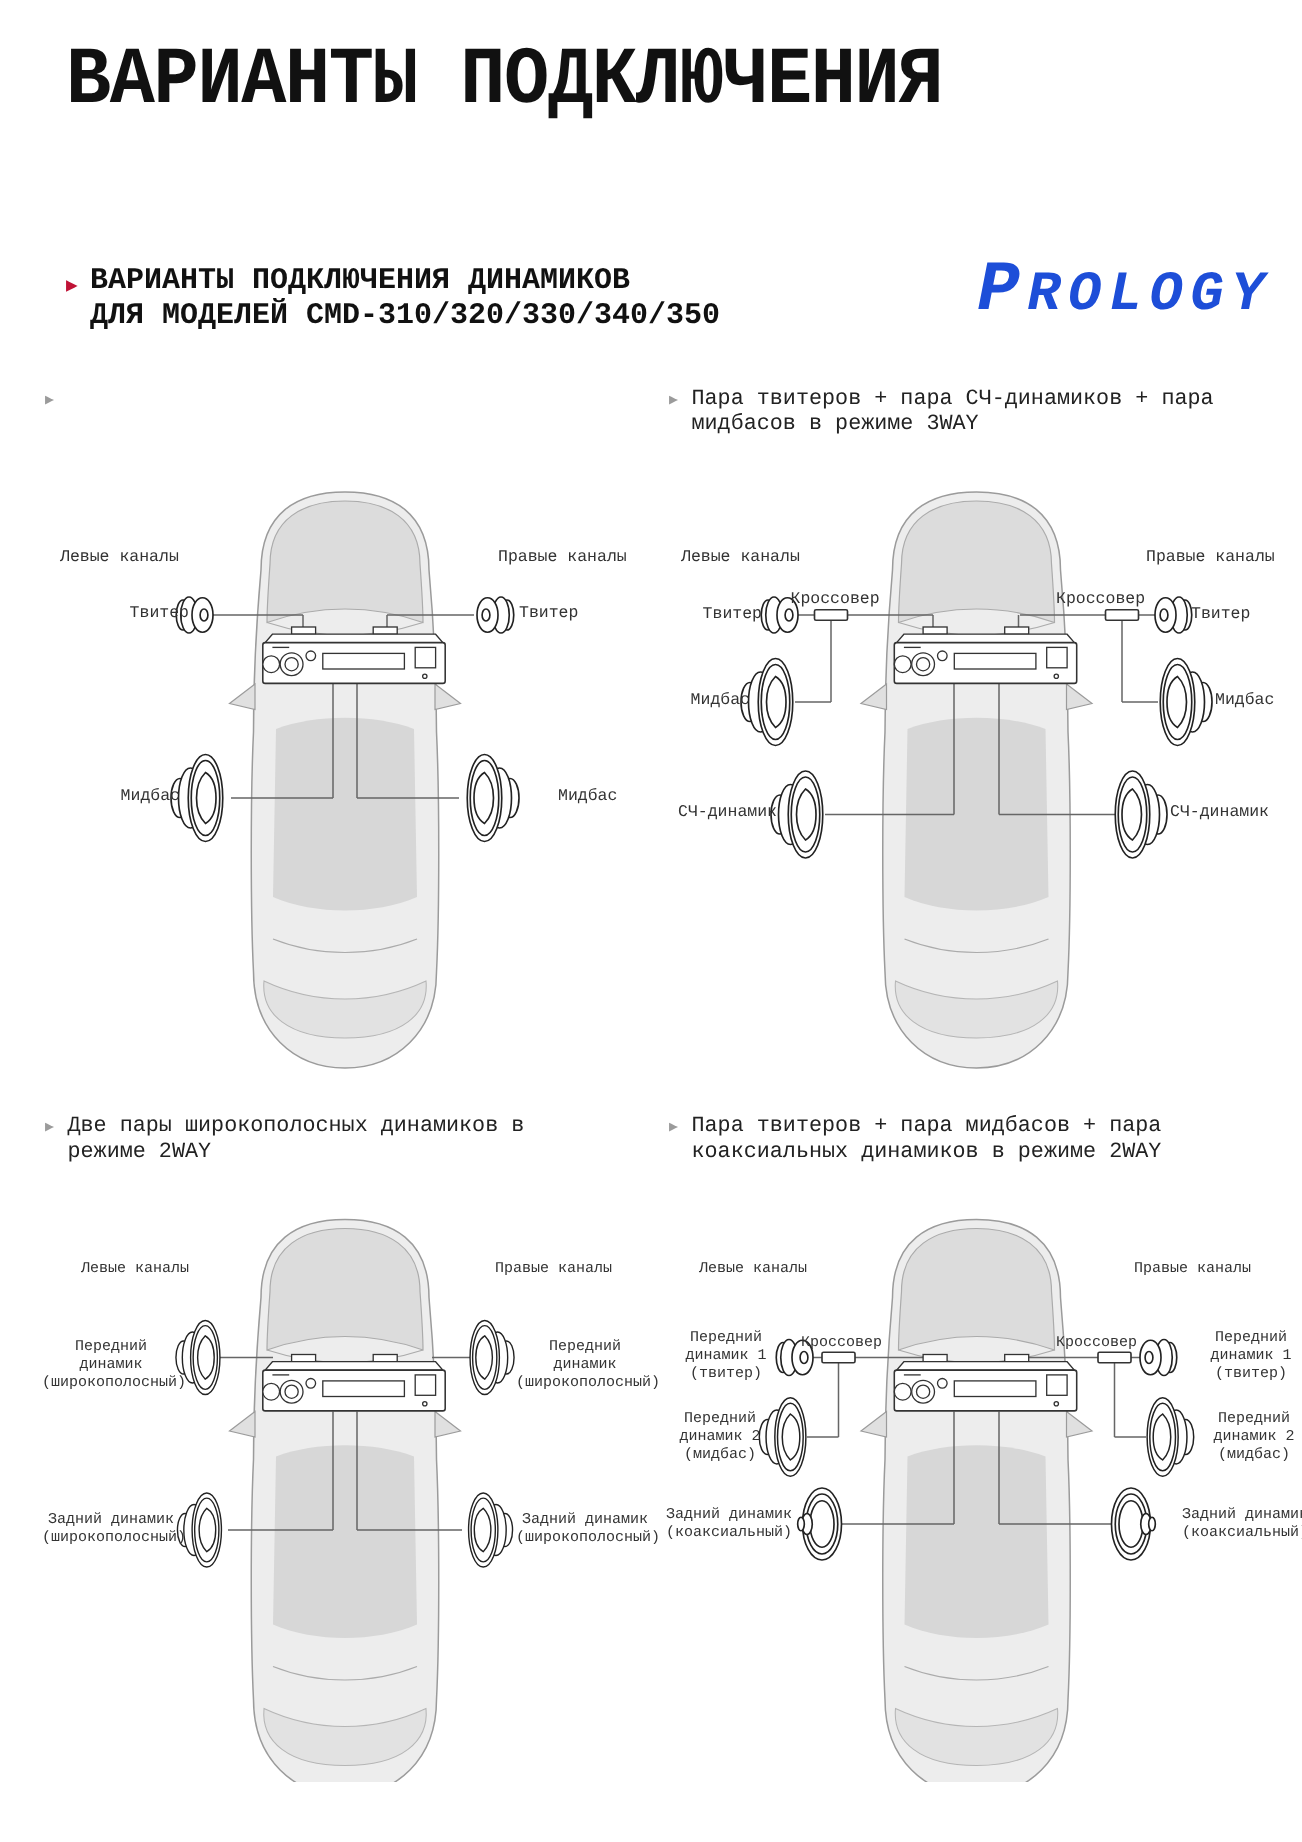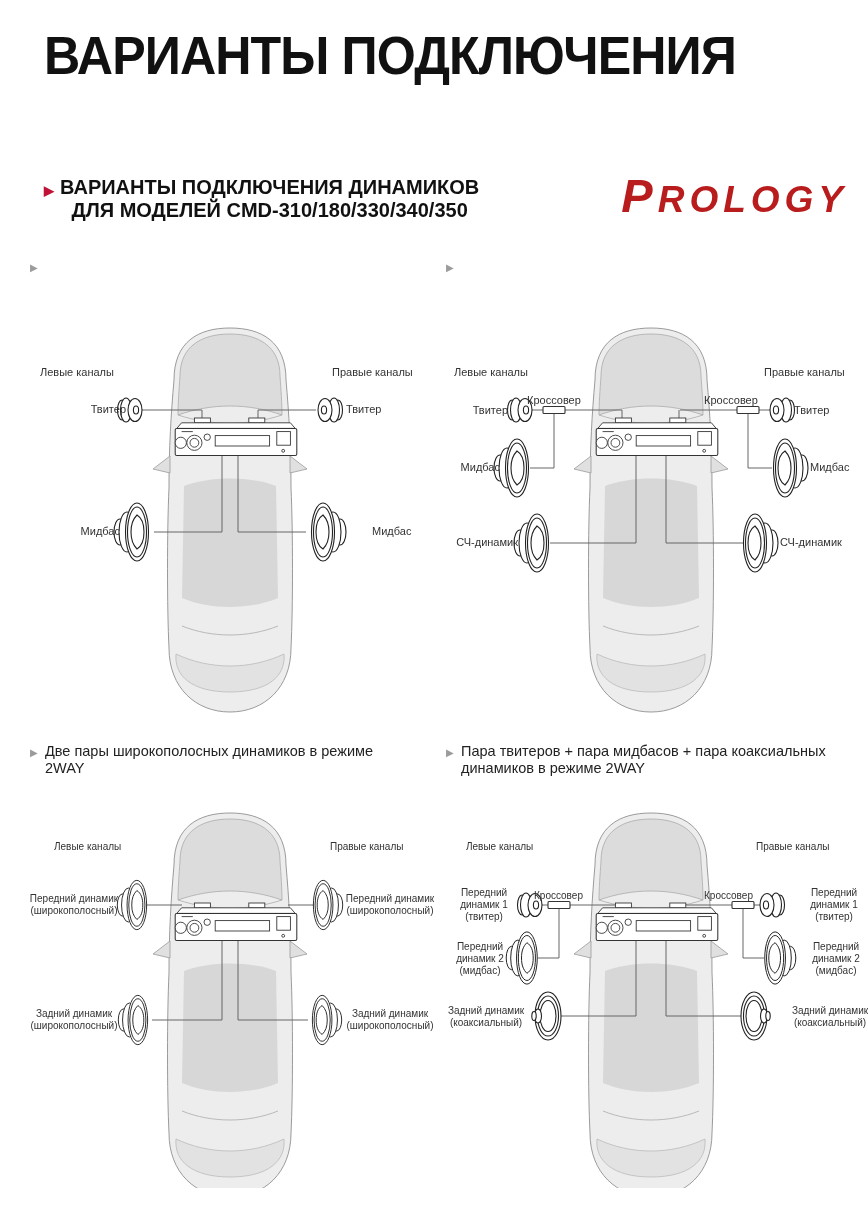--- a/index.html
+++ b/index.html
@@ -1,31 +1,31 @@
 <!DOCTYPE html>
 <html><head>
 <meta charset="utf-8">
 <style>
   html,body{margin:0;padding:0;background:#fff;}
   .page{position:relative;width:868px;height:1188px;background:#fff;overflow:hidden;
-        font-family:Liberation Sans, sans-serif;color:#1a1a1a;}
+        font-family:Liberation Mono, monospace;color:#1a1a1a;}
 
   
   .title{position:absolute;left:44px;top:24px;font-size:54px;font-weight:700;
          letter-spacing:-1px;transform:scaleX(0.93);transform-origin:left top;
          white-space:nowrap;color:#111;}
   .banner{position:absolute;left:42px;top:98px;width:514px;height:47px;box-sizing:border-box;
           background:#4BAA44;color:#fff;font-size:33px;font-weight:700;line-height:47px;
           padding-left:14px;letter-spacing:0.5px;white-space:nowrap;}
   .subtitle{position:absolute;left:44px;top:176px;font-size:20px;font-weight:700;
             line-height:23px;color:#111;}
   .subtitle .red-arrow{position:absolute;left:0;top:3px;font-size:13px;color:#C01236;}
-  .subtitle .sub-lines{padding-left:16px;text-align:center;}
+  .subtitle .sub-lines{padding-left:16px;}
   .brand{position:absolute;right:20px;top:168px;font-size:37px;font-weight:700;
-         font-style:italic;letter-spacing:5px;color:#b91c1c;}
+         font-style:italic;letter-spacing:5px;color:#1d4ed8;}
   .brand::first-letter{font-size:47px;}
 
   
   .panel{position:absolute;}
   .q1{left:30px;top:252px;width:410px;height:480px;}
   .q2{left:446px;top:252px;width:422px;height:480px;}
   .q3{left:30px;top:737px;width:410px;height:491px;}
   .q4{left:446px;top:737px;width:422px;height:491px;}
   .panel-heading{position:relative;font-size:14.5px;line-height:17px;color:#222;
                  padding-left:15px;top:6px;}
@@ -110,21 +110,21 @@
 </svg>
 
 <div class="page">
 
   <div class="title">ВАРИАНТЫ ПОДКЛЮЧЕНИЯ</div>
 
   <div class="subtitle">
     <span class="red-arrow">▶</span>
     <div class="sub-lines">
       <div>ВАРИАНТЫ ПОДКЛЮЧЕНИЯ ДИНАМИКОВ</div>
-      <div>ДЛЯ МОДЕЛЕЙ CMD-310/180/330/340/350</div>
+      <div>ДЛЯ МОДЕЛЕЙ CMD-310/320/330/340/350</div>
     </div>
   </div>
 
   <div class="brand">PROLOGY</div>
 
   <div class="panel q1">
     <div class="panel-heading">
       <span class="gray-arrow">▶</span>
     </div>
     <div class="diagram">
@@ -142,20 +142,21 @@
       <div class="label ra" style="left:20px;width:76px;top:93px">Твитер</div>
       <div class="label" style="left:316px;top:93px">Твитер</div>
       <div class="label ra" style="left:10px;width:80px;top:215px">Мидбас</div>
       <div class="label" style="left:342px;top:215px">Мидбас</div>
     </div>
   </div>
 
   <div class="panel q2">
     <div class="panel-heading">
       <span class="gray-arrow">▶</span>
+      <span>Пара твитеров + пара СЧ-динамиков + пара мидбасов в режиме 3WAY</span>
     </div>
     <div class="diagram">
       <svg width="422" height="420" viewBox="0 0 422 420">
         <use href="#car" transform="translate(125,10)"></use>
         <path class="wire" d="M82,100 H98 M119,100 H176 M176,100 V110 M108,103 V158 M108,158 H84 M190,146 V233 M190,233 H104 M330,100 H312 M291,100 H234 M233,100 V110 M302,103 V158 M302,158 H326 M220,146 V233 M220,233 H306"></path>
         <use href="#headunit" transform="translate(147,108) scale(0.8)"></use>
         <use href="#tweeter" transform="translate(76,100)"></use>
         <use href="#crossover" transform="translate(108,100)"></use>
         <use href="#woofer" transform="translate(70,158)"></use>
         <use href="#woofer" transform="translate(90,233)"></use>

